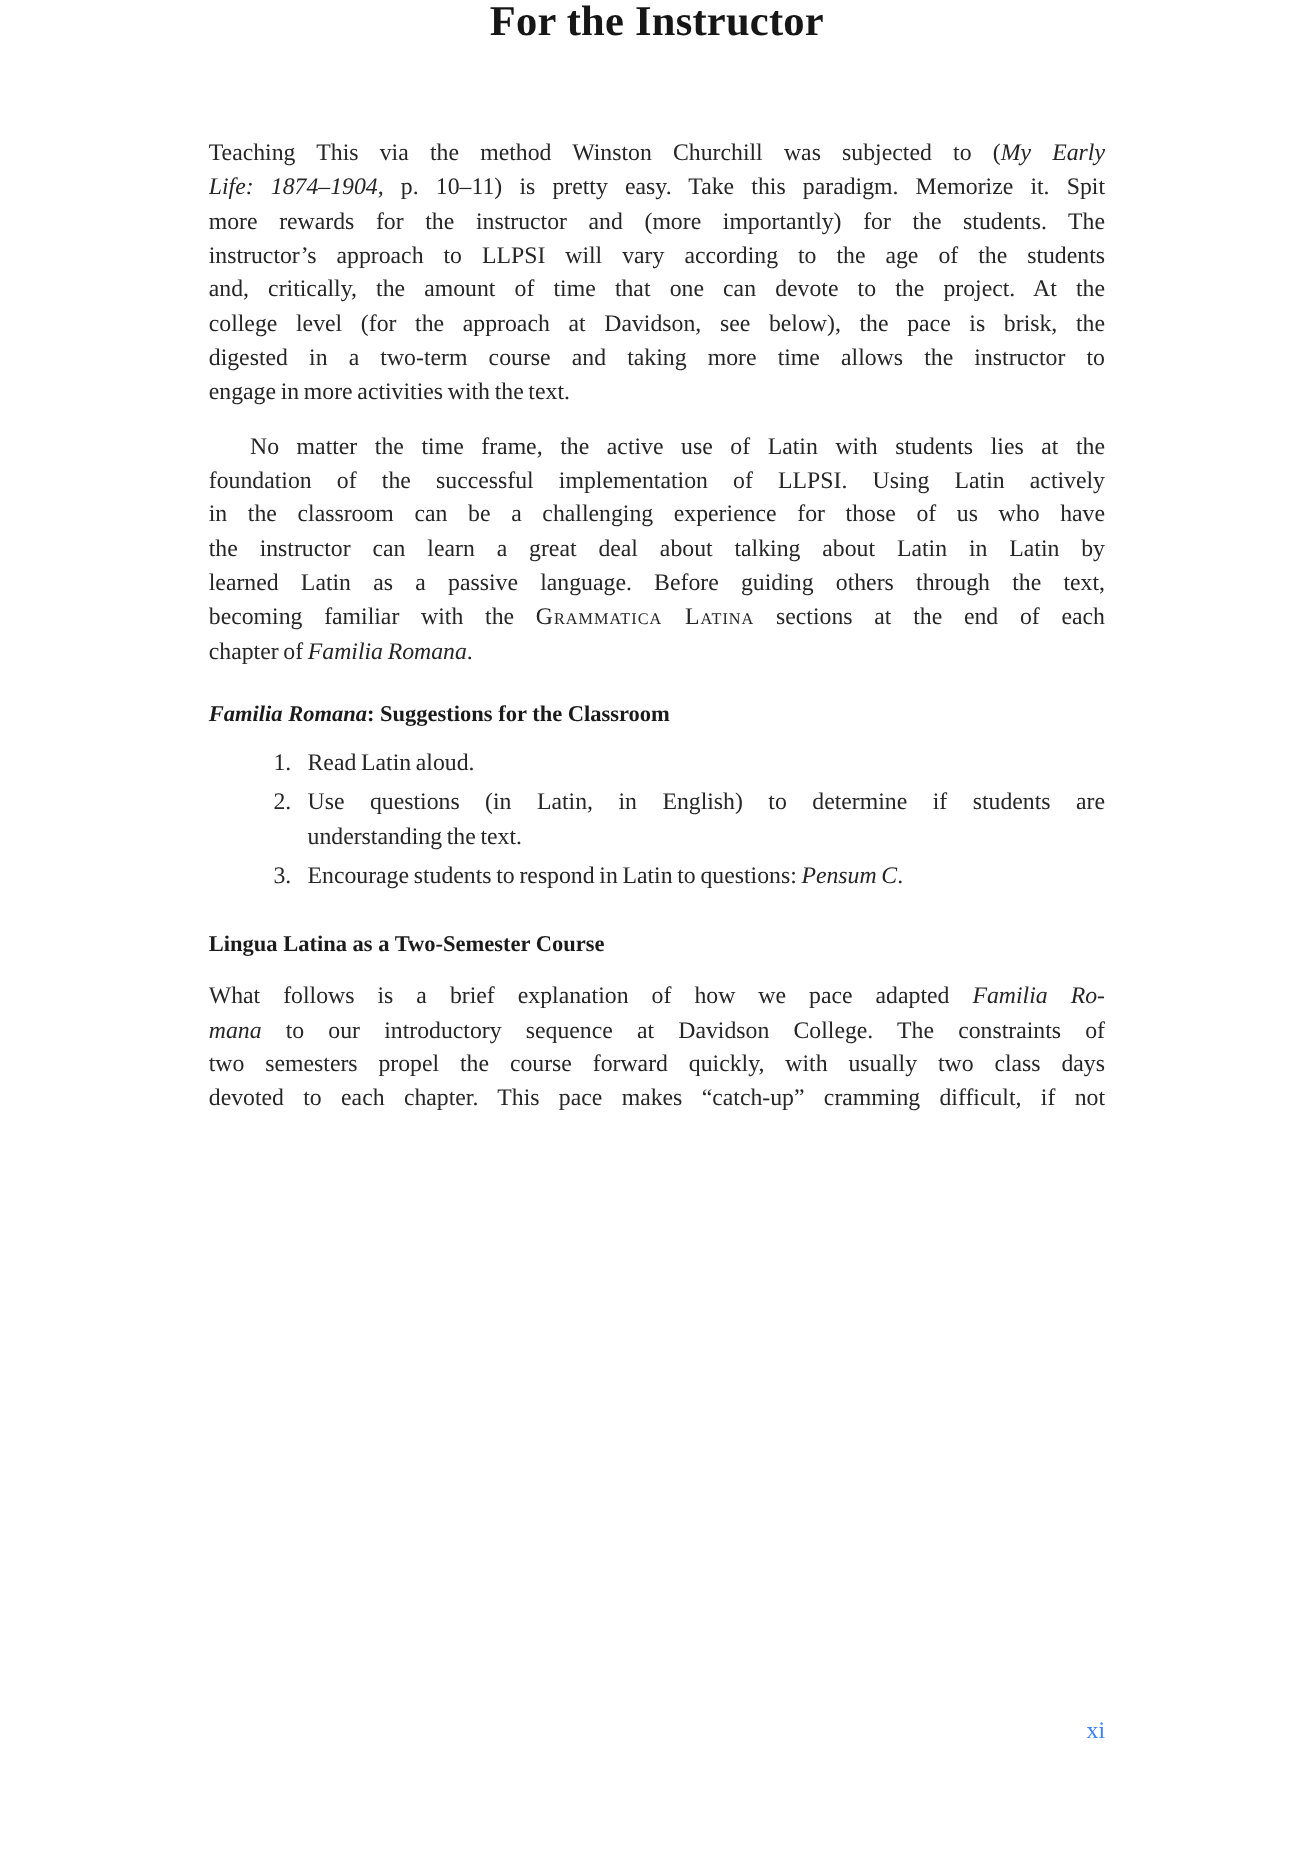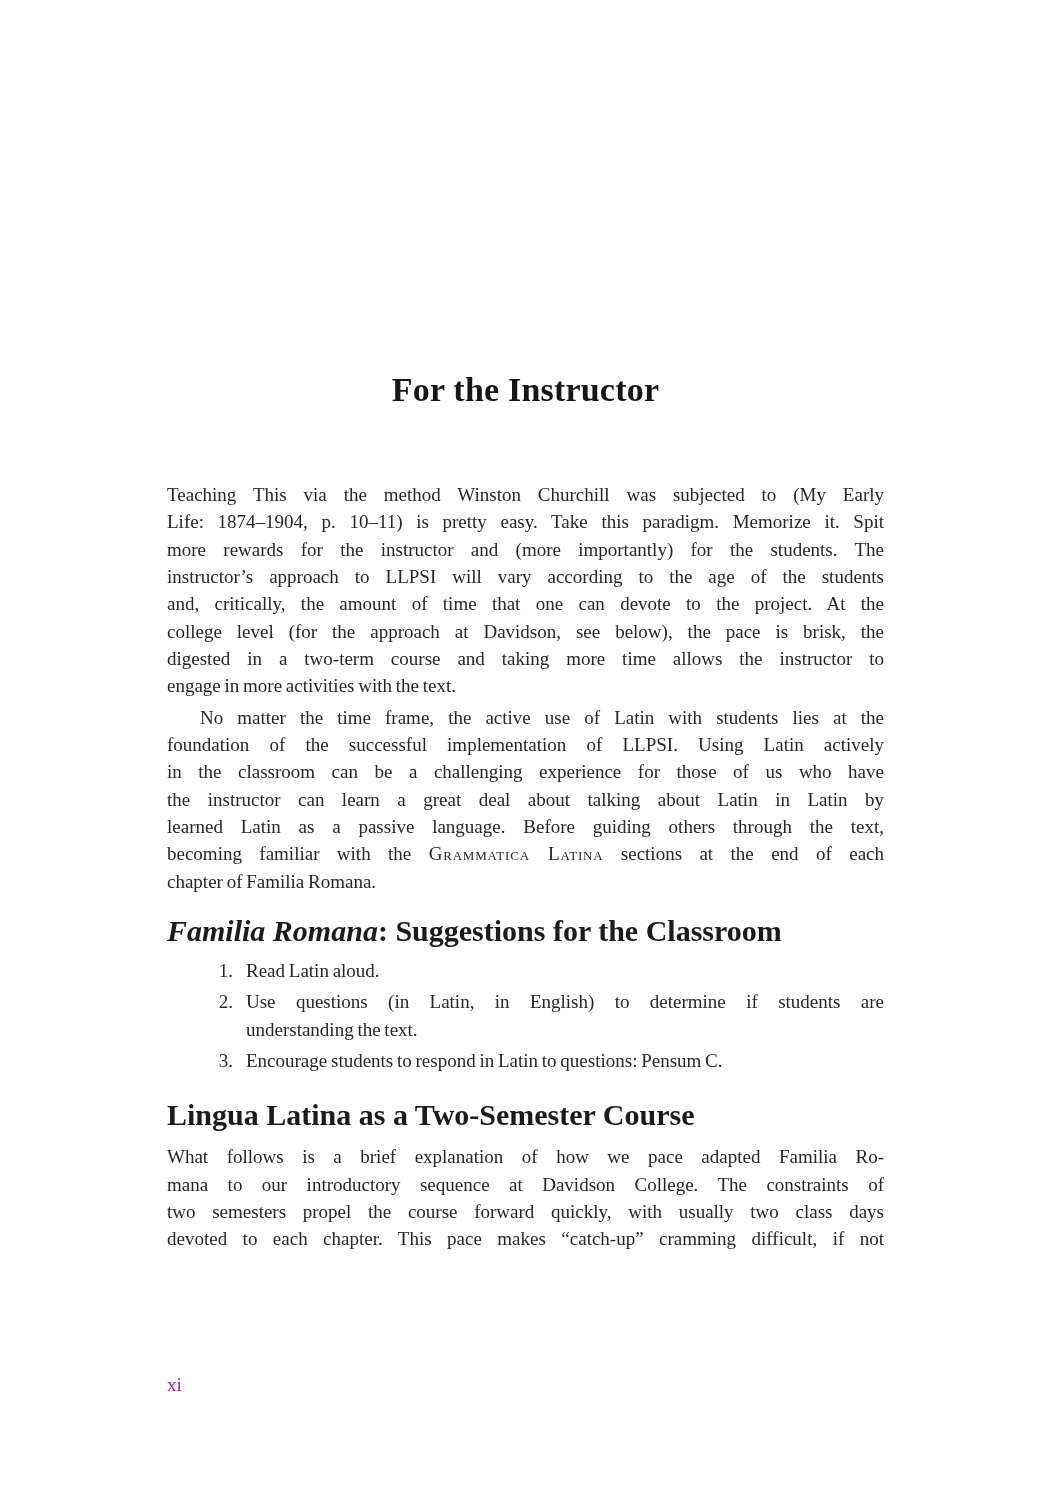--- a/index.html
+++ b/index.html
@@ -11,76 +11,75 @@
     background: #ffffff;
     font-family: "Liberation Serif", "DejaVu Serif", serif;
     color: #262626;
     overflow: hidden;
   }
   .content-column {
     position: absolute;
     left: 167px;
     top: 0;
     width: 717px;
-    padding-top: 372px;
   }
   .doc-title {
     font-size: 34px;
     line-height: 36px;
     font-weight: bold;
     text-align: center;
     color: #161616;
     letter-spacing: 0.2px;
   }
   .paragraph { font-size: 19px; line-height: 27.35px; }
   .line {
     height: 27.35px;
     overflow: hidden;
     text-align: justify;
     text-align-last: left;
     word-spacing: -1px;
   }
   .line.just { text-align-last: justify; }
   .line.indent { padding-left: 33px; }
-  .seg-italic { }
+  .seg-italic { font-style: italic; }
   .seg-bold { font-weight: bold; }
   .seg-bold-italic { font-weight: bold; font-style: italic; }
   .seg-small-caps { font-variant: small-caps; letter-spacing: 0.8px; }
   .heading {
-    font-size: 30px;
+    font-size: 18px;
     line-height: 32px;
     font-weight: bold;
     color: #1b1b1b;
   }
   .list { font-size: 19px; line-height: 27.5px; }
   .list-item { position: relative; padding-left: 79px; }
   .list-item .line { height: 27.5px; }
   .list-item + .list-item { margin-top: 3.5px; }
   .list-num {
     position: absolute;
     left: 40px;
     top: 0;
     width: 26px;
     text-align: right;
   }
   
   .block-1 { margin-top: 73px; }
-  .block-2 { margin-top: 4px; }
+  .block-2 { margin-top: 16px; }
   .block-3 { margin-top: 20px; }
   .block-4 { margin-top: 10px; }
   .block-5 { margin-top: 25px; }
   .block-6 { margin-top: 12px; }
   .page-number {
     position: absolute;
     left: 167px;
     top: 1374px;
     width: 717px;
-    text-align: left;
+    text-align: right;
     font-size: 19px;
-    color: #a21caf;
+    color: #3b82f6;
   }
 </style>
 </head>
 <body>
 
 <div class="page">
   <div class="content-column">
     <div class="doc-title block-0">For the Instructor</div>
 
   <div class="paragraph block-1">

